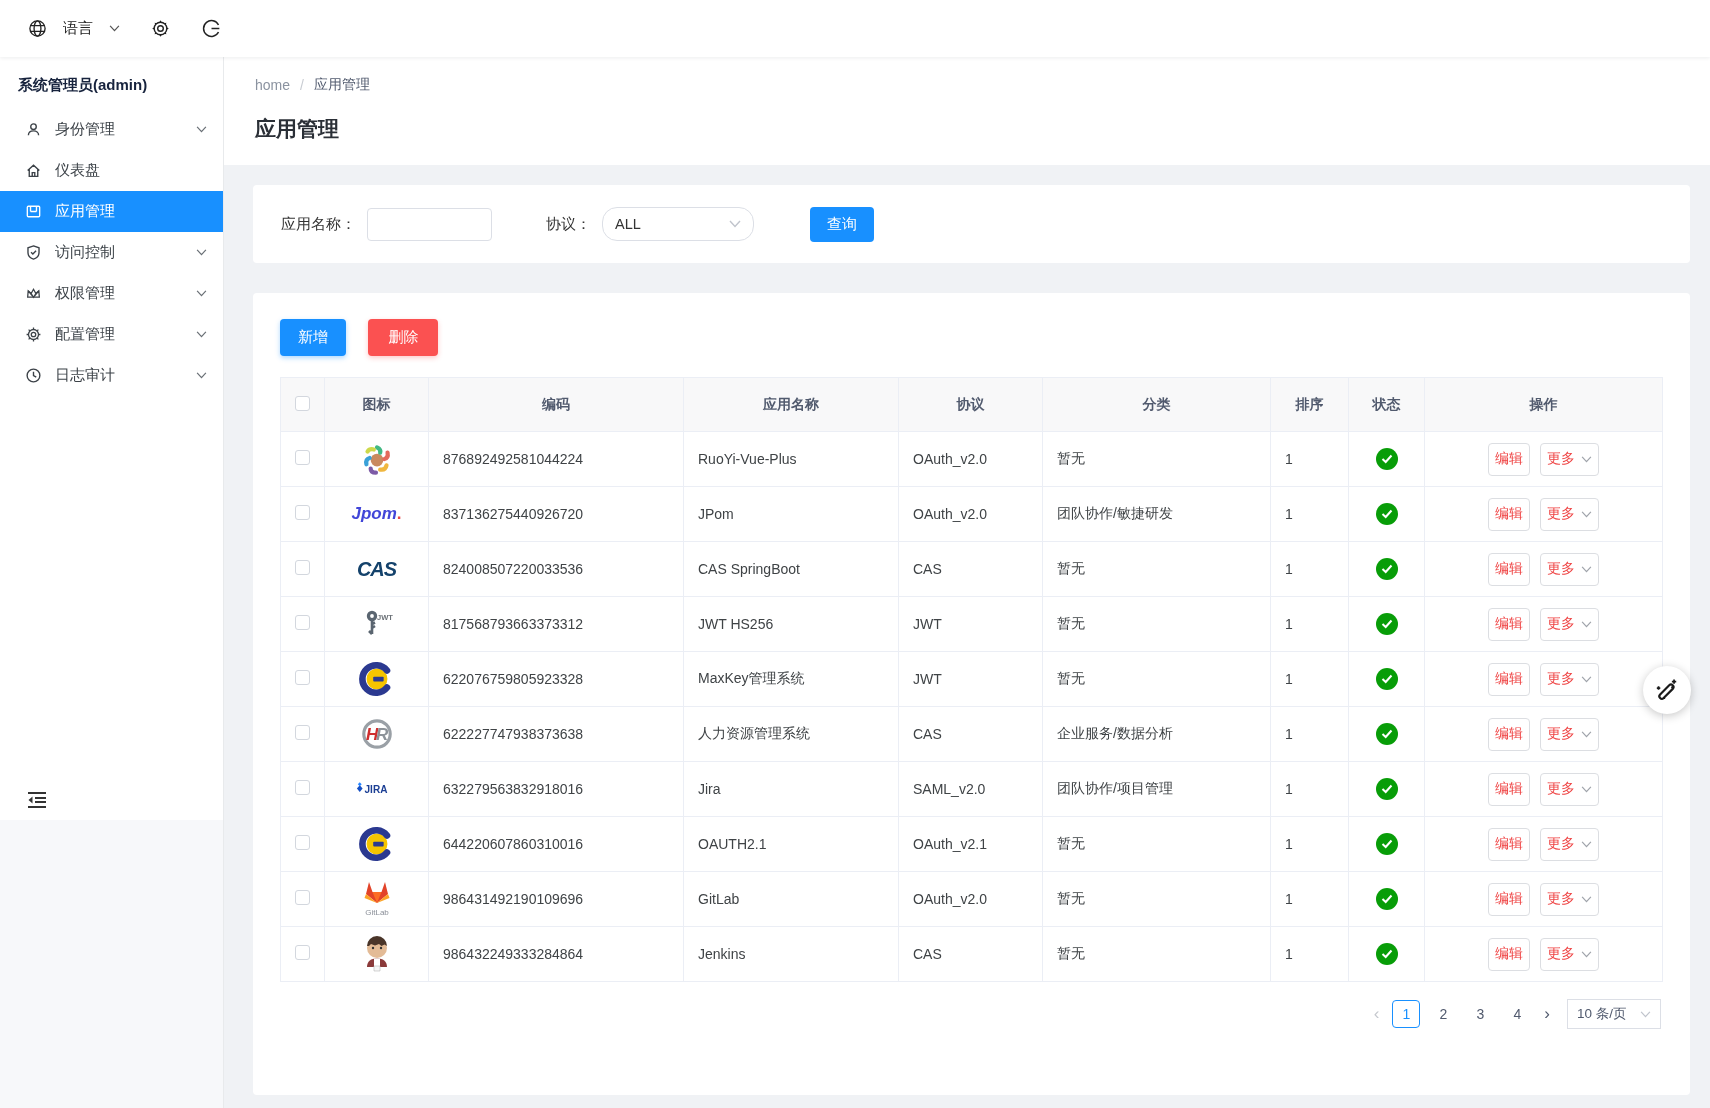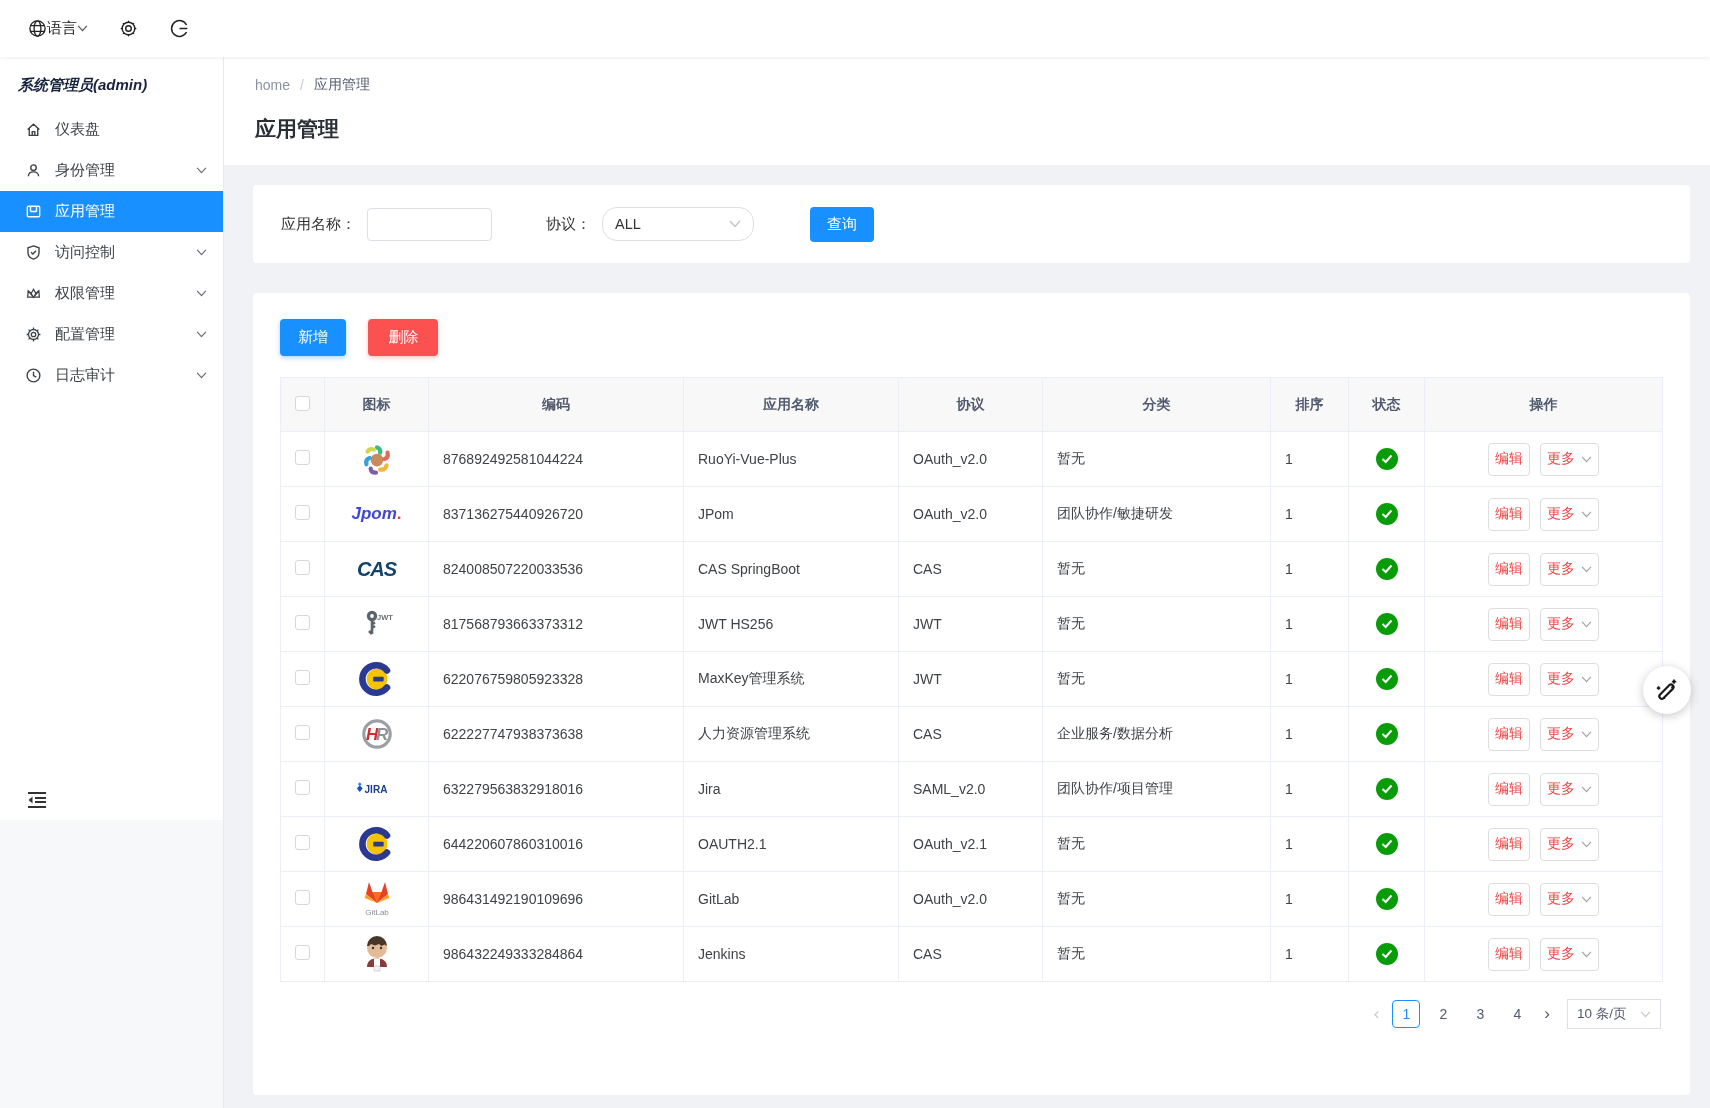--- a/index.html
+++ b/index.html
@@ -9,27 +9,27 @@
   
   .top-header { position:absolute; top:0; left:0; right:0; height:57px; background:#fff;
     box-shadow:0 1px 4px rgba(0,21,41,.08); display:flex; align-items:center; justify-content:space-between;
     padding:0 36px 0 28px; z-index:30; }
   .brand { display:flex; align-items:center; gap:10px; }
   .brand-title { font-size:25px; font-weight:bold; letter-spacing:.5px; }
   .brand-max { color:#27349b; }
   .brand-key { color:#f2b600; }
   .brand-sub { font-size:24px; font-weight:bold; color:#1e9fff; margin-left:8px; }
   .header-right { display:flex; align-items:center; gap:30px; color:#222; }
-  .lang-group { display:flex; align-items:center; gap:0; font-size:15px; cursor:pointer; }
+  .lang-group { display:flex; align-items:center; gap:16px; font-size:15px; cursor:pointer; }
   .hdr-icon svg { display:block; }
 
   
   .sidebar { position:absolute; top:57px; left:0; bottom:0; width:224px; background:#fff;
     border-right:1px solid #e8eaec; z-index:20; }
-  .sidebar-user { font-size:15px; font-weight:bold; color:#17233d; padding:19px 0 14px 18px;font-style:italic; }
+  .sidebar-user { font-size:15px; font-weight:bold; color:#17233d; padding:19px 0 14px 18px; }
   .nav-item { height:41px; display:flex; align-items:center; padding:0 16px 0 25px; font-size:15px;
     color:#3c4248; cursor:pointer; position:relative; }
   .nav-item .nav-ico { width:17px; height:17px; margin-right:13px; display:inline-flex; }
   .nav-item .nav-chevron { margin-left:auto; display:inline-flex; color:#6a7076; }
   .nav-item.active { background:#1890ff; color:#fff; }
   .sidebar-strip { position:absolute; top:763px; left:0; right:0; bottom:0; background:#f7f8fa; }
   .fold-btn { position:absolute; top:730px; left:24px; width:26px; height:26px; display:flex;
     align-items:center; justify-content:center; cursor:pointer; z-index:2; }
 
   
@@ -125,38 +125,38 @@
     </span>
   </div>
 </div>
 
 <div class="sidebar">
   <div class="sidebar-user">系统管理员(admin)</div>
   <div>
       <div class="nav-item">
         <span class="nav-ico">
           <svg width="17" height="17" viewBox="0 0 16 16" fill="none" stroke="currentColor" stroke-width="1.3">
-            <path d="M2.5 8 L8 3 L13.5 8 M4 7 V13.5 H12 V7 M6.8 13.5 V10 H9.2 V13.5"></path>
-          </svg>
-        </span>
-        <span class="nav-label">仪表盘</span>
-      </div>
-      <div class="nav-item">
-        <span class="nav-ico">
-          <svg width="17" height="17" viewBox="0 0 16 16" fill="none" stroke="currentColor" stroke-width="1.3">
             <circle cx="8" cy="5.3" r="2.6"></circle>
             <path d="M3.2 13.5 C3.2 10.7 5.3 9.3 8 9.3 C10.7 9.3 12.8 10.7 12.8 13.5"></path>
           </svg>
         </span>
         <span class="nav-label">身份管理</span>
         <span class="nav-chevron">
           <svg width="11" height="7" viewBox="0 0 12 8">
             <polyline points="1,1 6,6.5 11,1" fill="none" stroke="currentColor" stroke-width="1.4"></polyline>
           </svg>
         </span>
+      </div>
+      <div class="nav-item">
+        <span class="nav-ico">
+          <svg width="17" height="17" viewBox="0 0 16 16" fill="none" stroke="currentColor" stroke-width="1.3">
+            <path d="M2.5 8 L8 3 L13.5 8 M4 7 V13.5 H12 V7 M6.8 13.5 V10 H9.2 V13.5"></path>
+          </svg>
+        </span>
+        <span class="nav-label">仪表盘</span>
       </div>
       <div class="nav-item active">
         <span class="nav-ico">
           <svg width="17" height="17" viewBox="0 0 16 16" fill="none" stroke="currentColor" stroke-width="1.3">
             <rect x="2.2" y="3" width="11.6" height="10" rx="1"></rect>
             <path d="M5.2 3 V8 M10.8 3 V8 M5.2 8 H10.8"></path>
           </svg>
         </span>
         <span class="nav-label">应用管理</span>
       </div>

